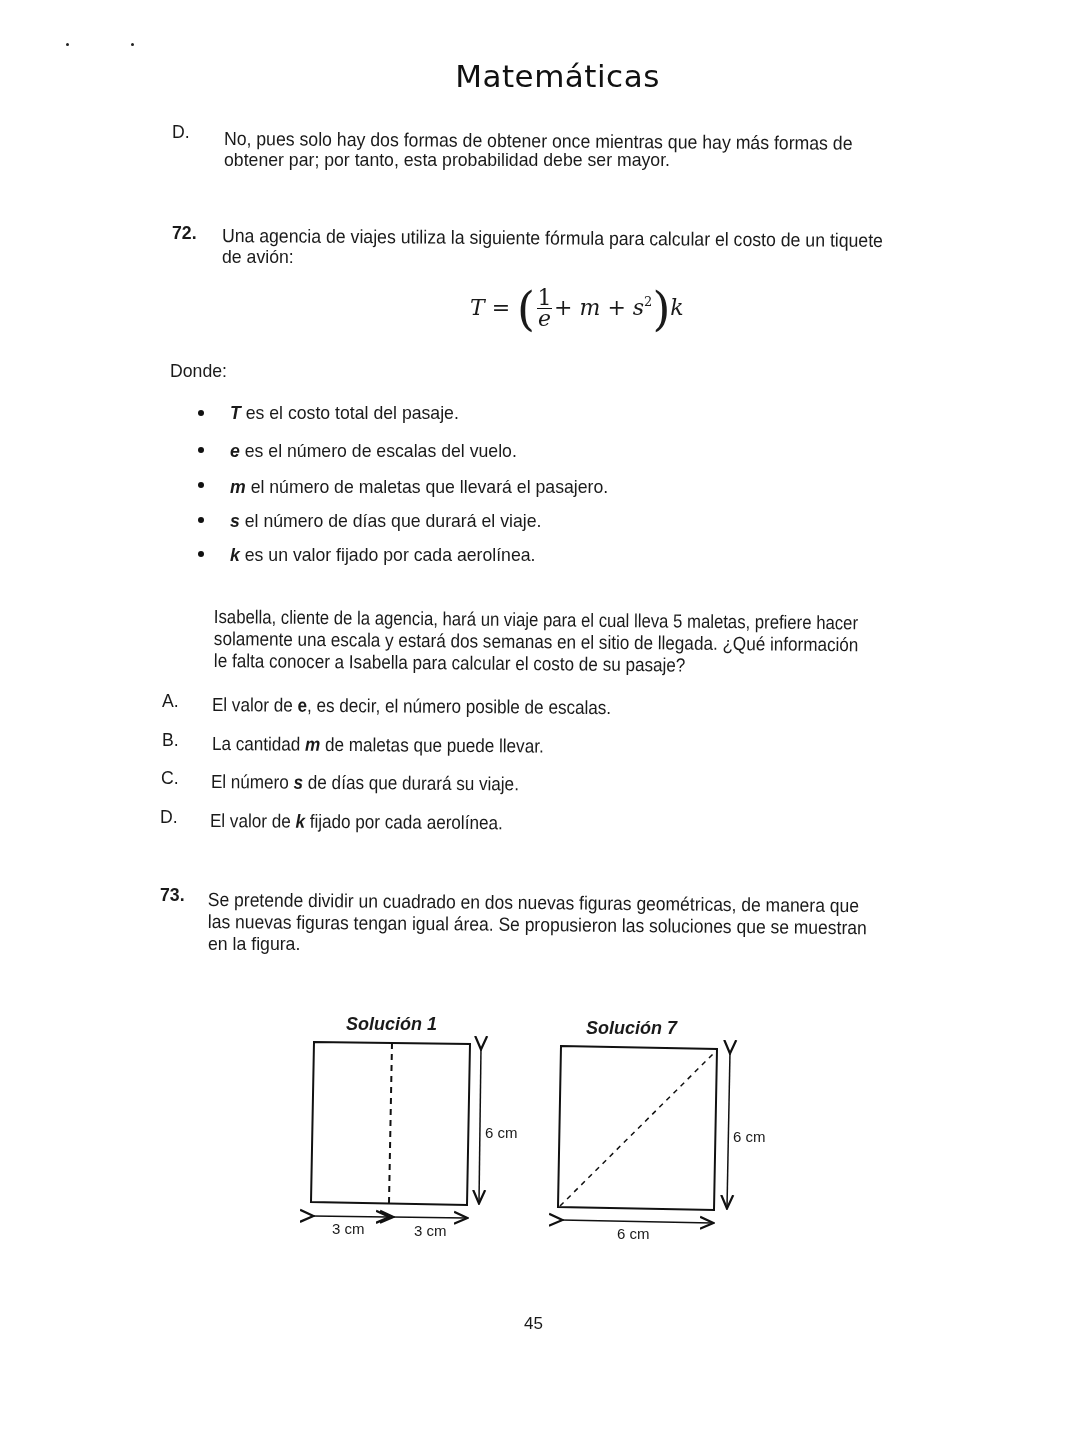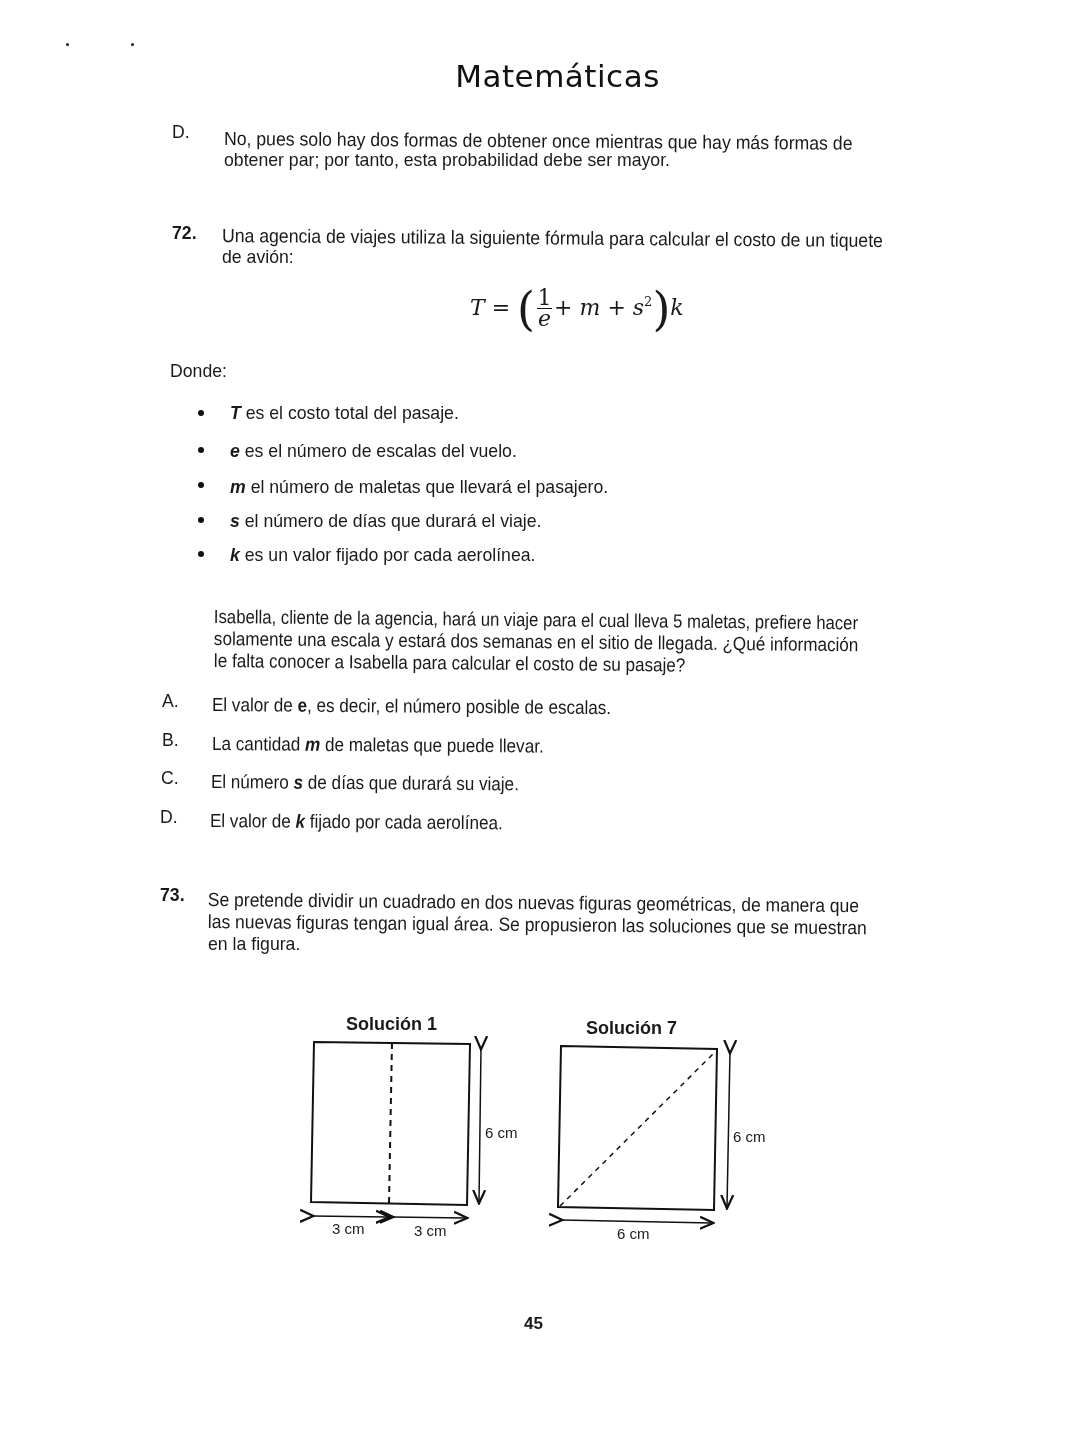--- a/index.html
+++ b/index.html
@@ -12,23 +12,23 @@
   .txt { font-size: 19px; line-height: 22px; transform: scaleX(0.93); transform-origin: left top; white-space: nowrap; }
   .num { font-weight: bold; font-size: 19px; }
   .formula { position: absolute; left: 470px; top: 288px; font-family: "DejaVu Serif", serif; font-size: 22px; }
   .formula i { font-style: italic; }
   .paren { font-size: 46px; font-weight: 300; vertical-align: middle; line-height: 40px; }
   .frac { display: inline-block; vertical-align: middle; text-align: center; line-height: 20px; margin: 0 2px; }
   .frac .n { display: block; }
   .frac .d { display: block; border-top: 1.5px solid #111; font-style: italic; padding: 0 1px; }
   .bullet { position: absolute; left: 198px; width: 6px; height: 6px; background: #111; border-radius: 50%; }
   .bi { font-weight: bold; font-style: italic; }
-  .fig-label { font-weight: bold; font-size: 18px; }
+  .fig-label { font-weight: bold; font-size: 18px; font-style: italic; }
   .small { font-size: 15px; }
-  .page-num { position: absolute; left: 524px; top: 1314px; font-weight: bold; font-size: 17px; }
+  .page-num { position: absolute; left: 524px; top: 1314px; font-weight: normal; font-size: 17px; }
 </style>
 </head>
 <body>
 
 <div class="dot" style="left:66px;top:43px;"></div>
 <div class="dot" style="left:131px;top:43px;"></div>
 
 <div class="title">Matemáticas</div>
 
 <div class="abs txt" style="left:172px;top:121px;">D.</div>

